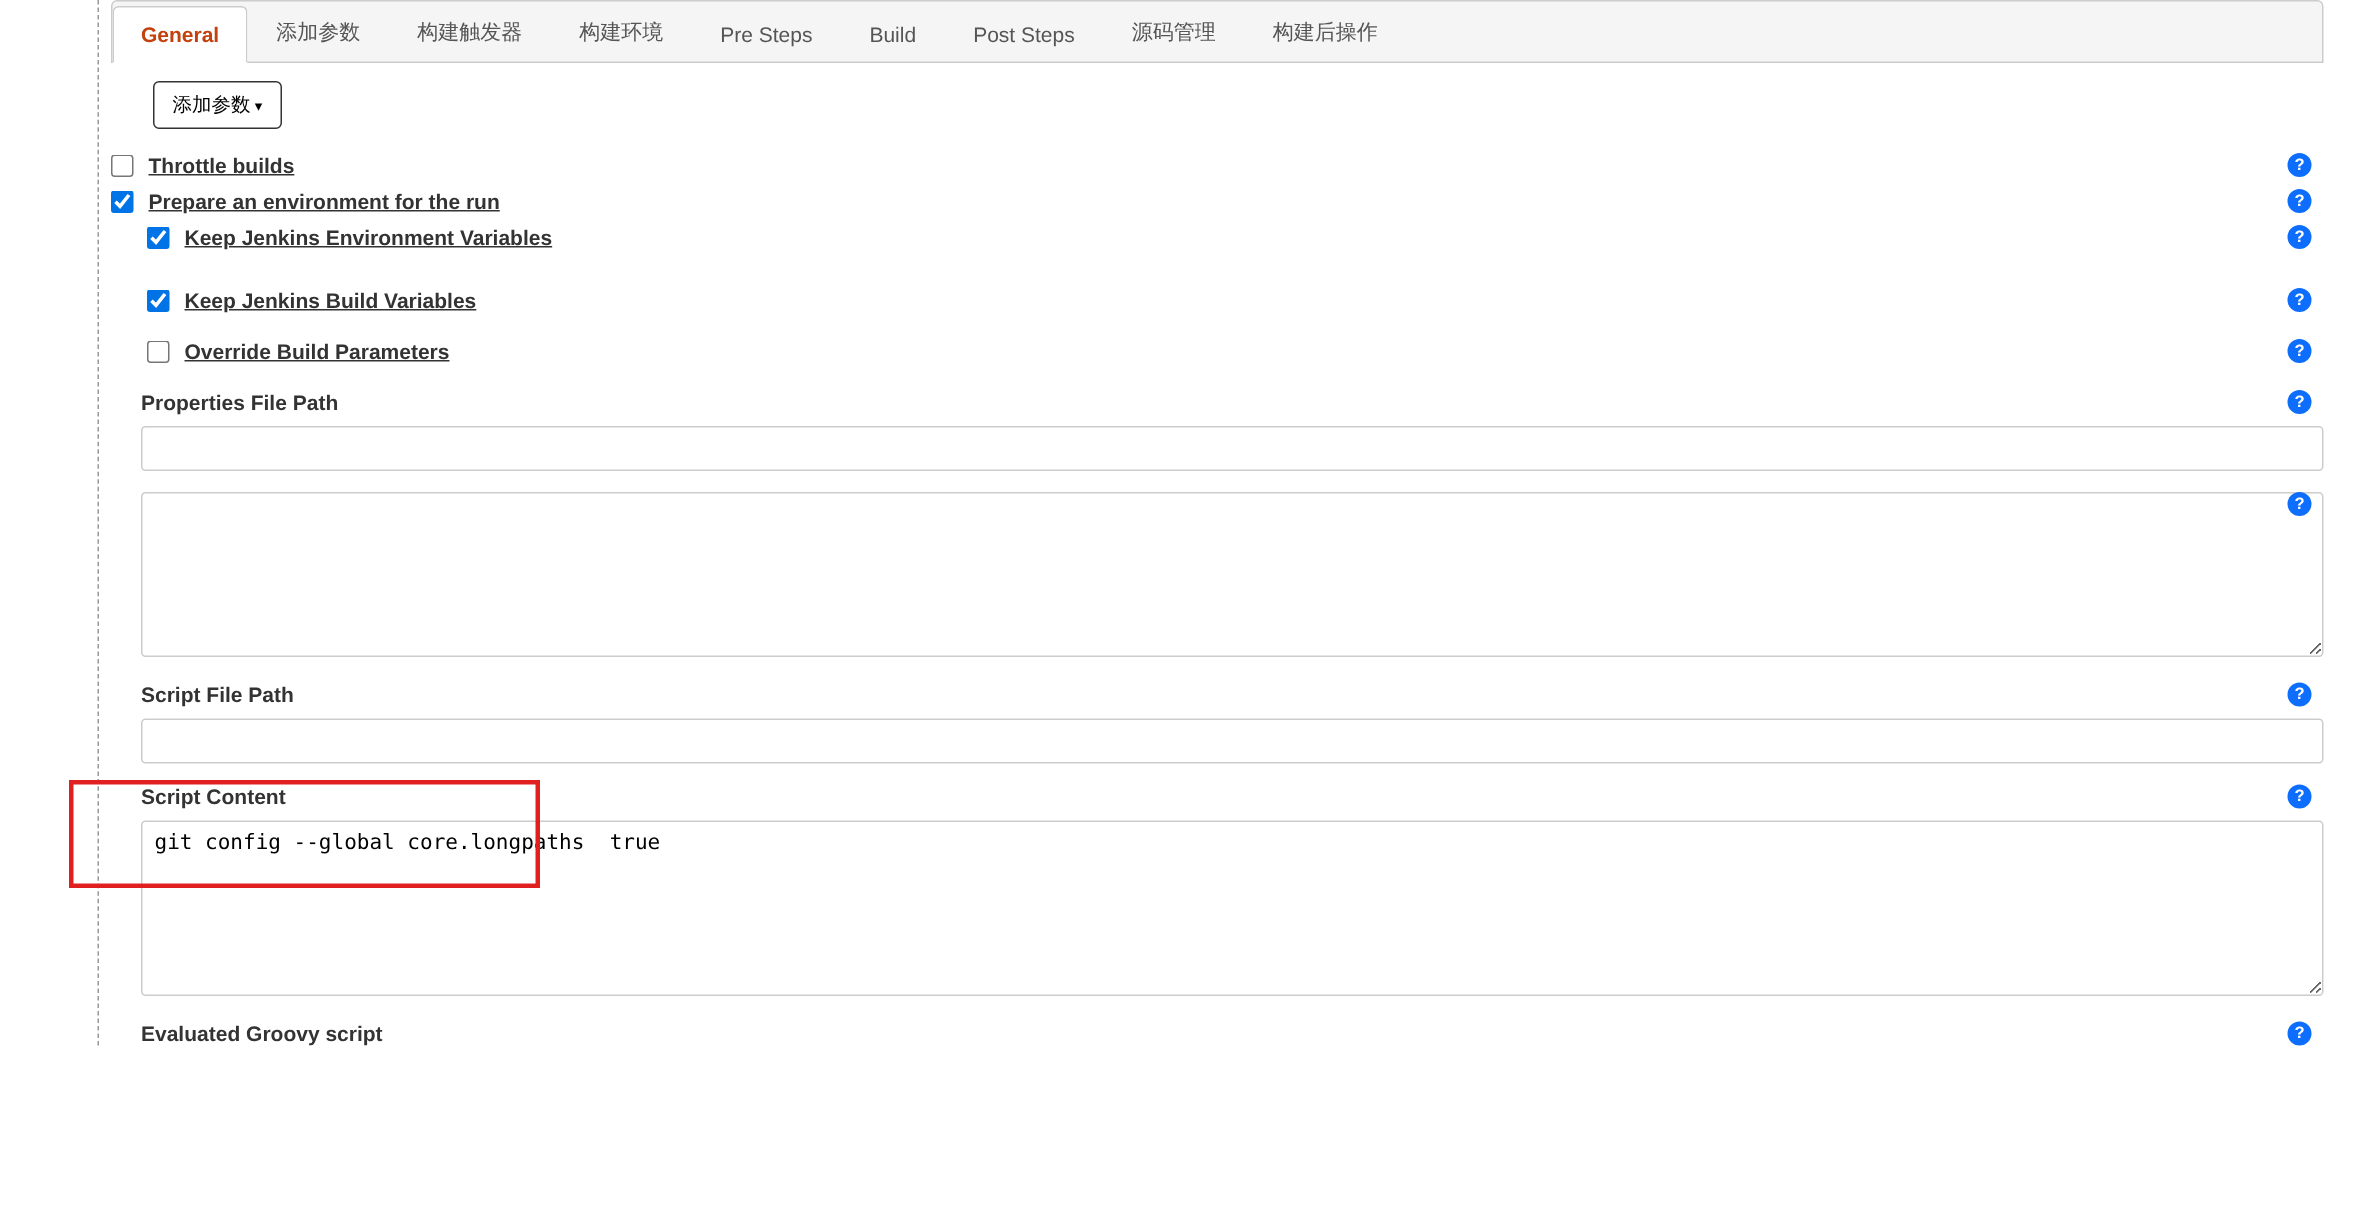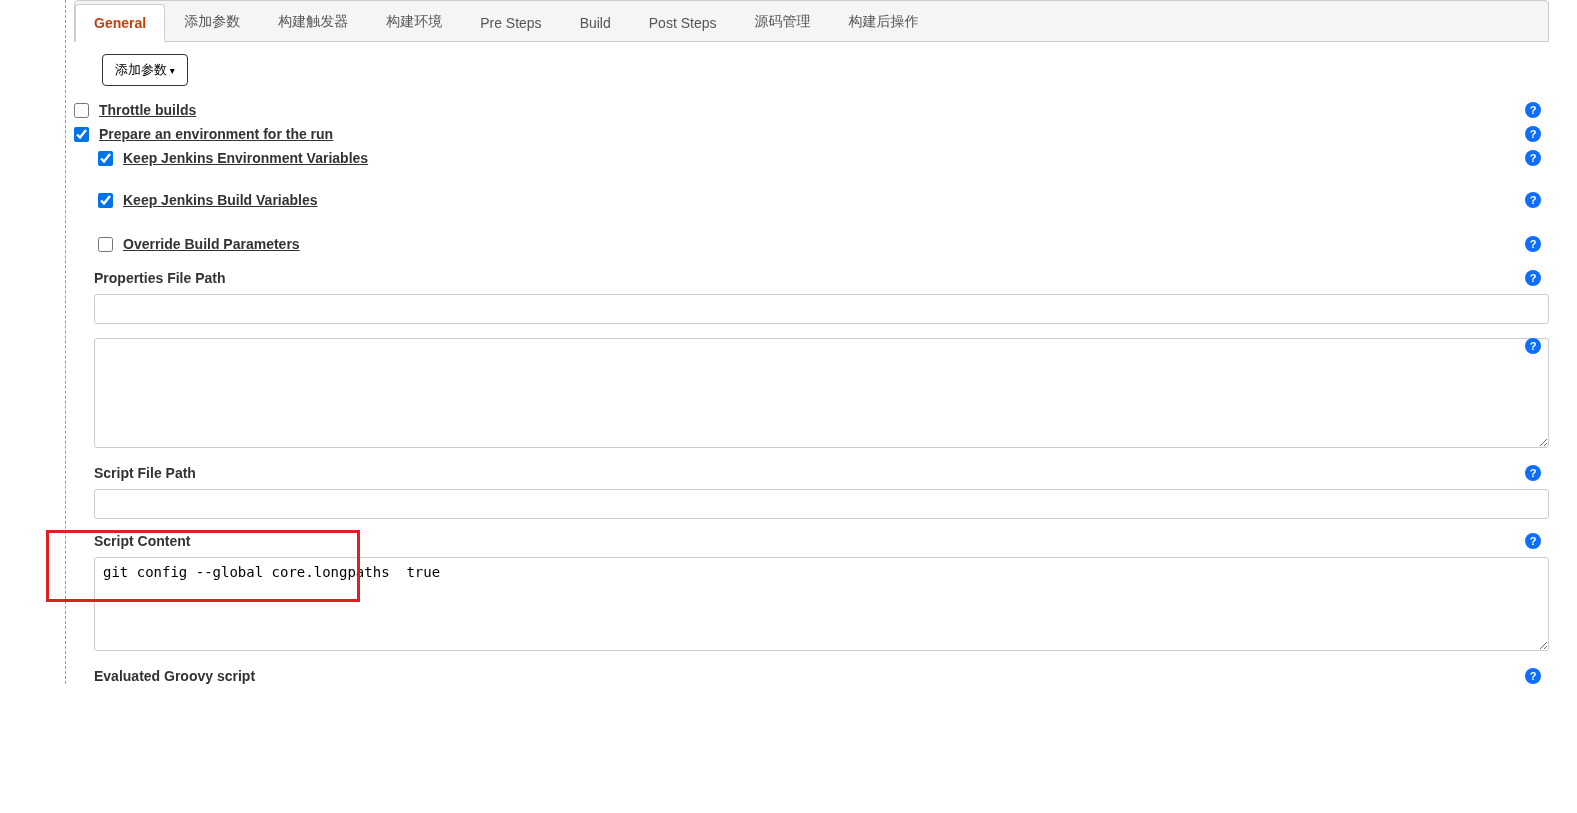--- a/index.html
+++ b/index.html
@@ -126,21 +126,21 @@
       font-family: inherit;
     }
     textarea.field-input {
       resize: both;
       font-family: monospace;
     }
     .textarea-sm {
       height: 110px;
     }
     .textarea-md {
-      height: 94px;
+      height: 117px;
     }
     .highlight-box {
       position: absolute;
       border: 3px solid #e02020;
       pointer-events: none;
     }
   </style>
 </head>
 <body>
 
@@ -179,21 +179,21 @@
         <label>Keep Jenkins Environment Variables</label>
         <span class="help-icon">?</span>
       </div>
 
       <div class="form-row indent-1" style="margin-top:18px">
         <input type="checkbox" checked="" style="">
         <label>Keep Jenkins Build Variables</label>
         <span class="help-icon">?</span>
       </div>
 
-      <div class="form-row indent-1" style="margin-top:20px">
+      <div class="form-row indent-1" style="margin-top:10px">
         <input type="checkbox" style="">
         <label>Override Build Parameters</label>
         <span class="help-icon">?</span>
       </div>
 
       <div class="field-block">
         <span class="help-icon" style="top:0">?</span>
         <label class="field-label">Properties File Path</label>
         <input class="field-input" type="text" value="" style="">
       </div>

